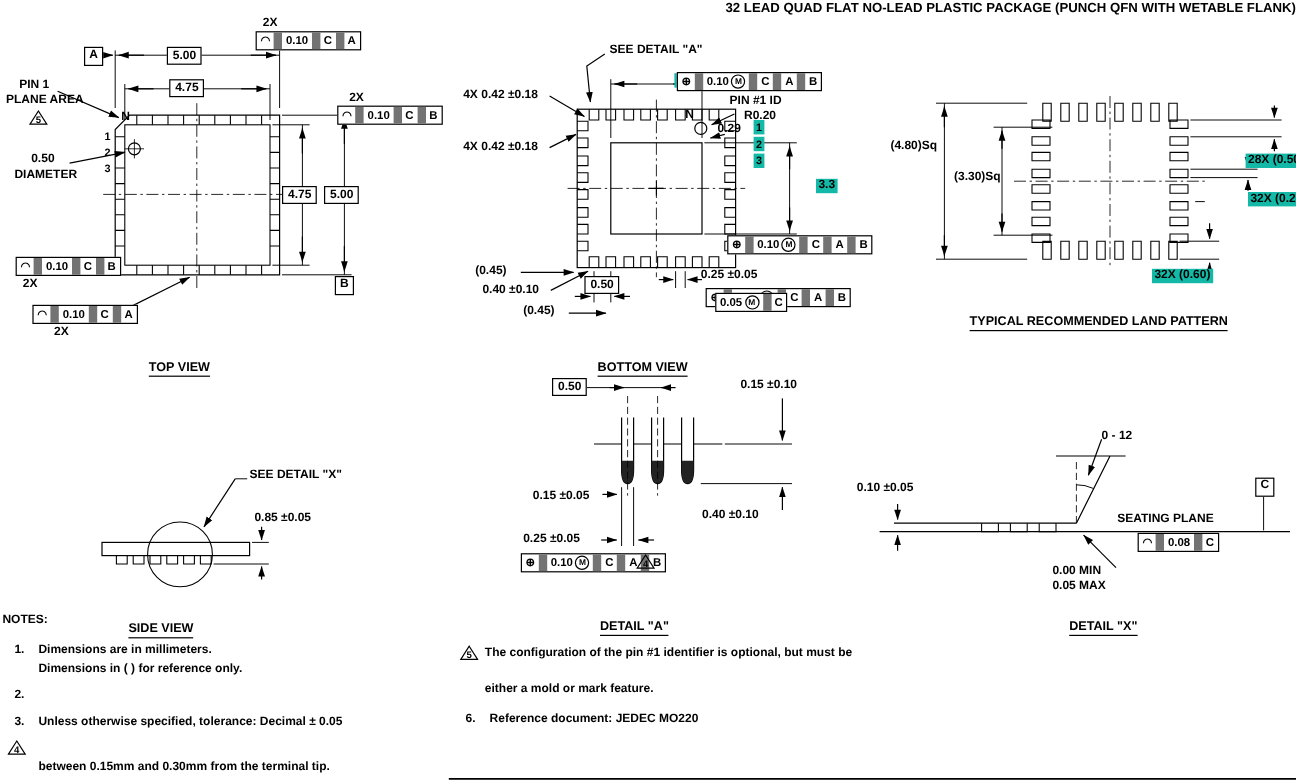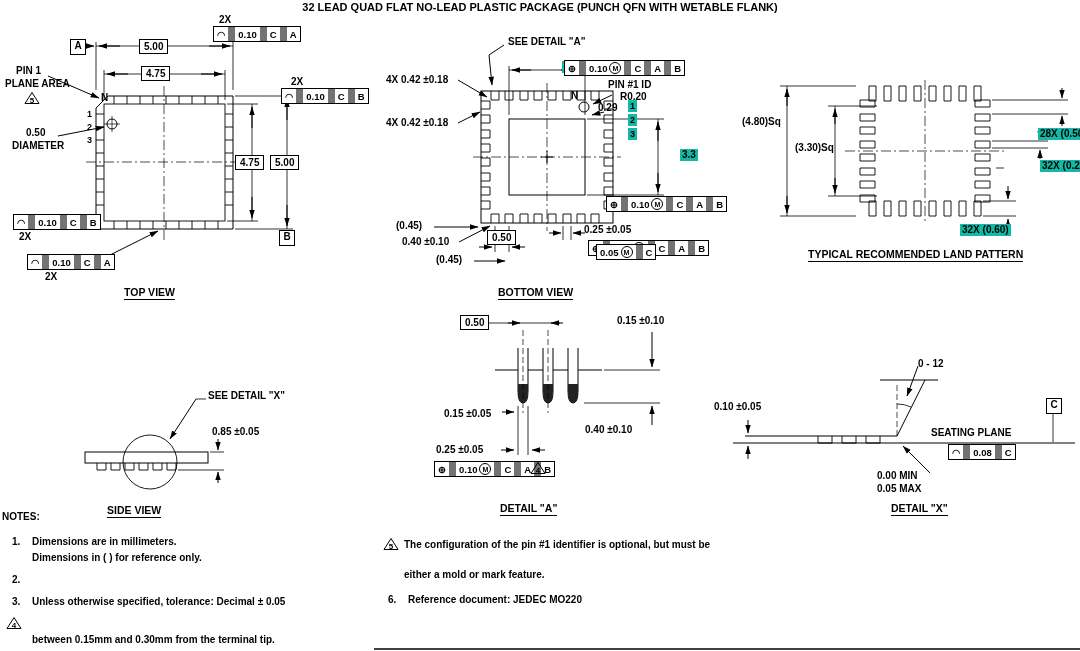--- a/index.html
+++ b/index.html
@@ -3,22 +3,22 @@
 <meta charset="utf-8">
 <style>
   html,body{margin:0;padding:0;background:#fff;}
   #stage{position:relative;width:1080px;height:651px;background:#fff;overflow:hidden;
          font-family:"Liberation Sans",sans-serif;color:#000;}
   #linework{position:absolute;left:0;top:0;}
   .lbl{position:absolute;font:bold 10px "Liberation Sans",sans-serif;white-space:nowrap;line-height:12px;}
   .sm{font-size:9px;}
   .bg{background:#14b8a6;padding:0 2px;margin-left:38px;}
   .box{border:1px solid #000;background:#fff;padding:0 4px;line-height:13px;}
-  .cap{font-size:10.5px;border-bottom:1.5px solid #000;padding-bottom:1px;}
-  .title{position:absolute;left:0;top:1px;width:1080px;text-align:center;
+  .cap{font-size:10.5px;border-bottom:1.5px solid #000;padding-bottom:1px;margin-top:14px;}
+  .title{position:absolute;left:0;top:1px;width:1080px;text-align:right;
          font:bold 11px "Liberation Sans",sans-serif;}
   .fcf{position:absolute;display:flex;align-items:stretch;border:1px solid #000;background:#fff;
        height:14px;font:bold 9.5px "Liberation Sans",sans-serif;white-space:nowrap;}
   .fcf .c{display:flex;align-items:center;padding:0 3px;border-left:7px solid #737373;}
   .fcf .c:first-child{border-left:none;}
   .mc{display:inline-flex;align-items:center;justify-content:center;width:10px;height:10px;
       border:1px solid #000;border-radius:50%;font-size:7px;margin-left:2px;}
   .datum{position:absolute;width:14px;height:14px;border:1px solid #000;background:#fff;
          text-align:center;line-height:14px;font:bold 10px "Liberation Sans",sans-serif;}
   .flag{position:absolute;}

